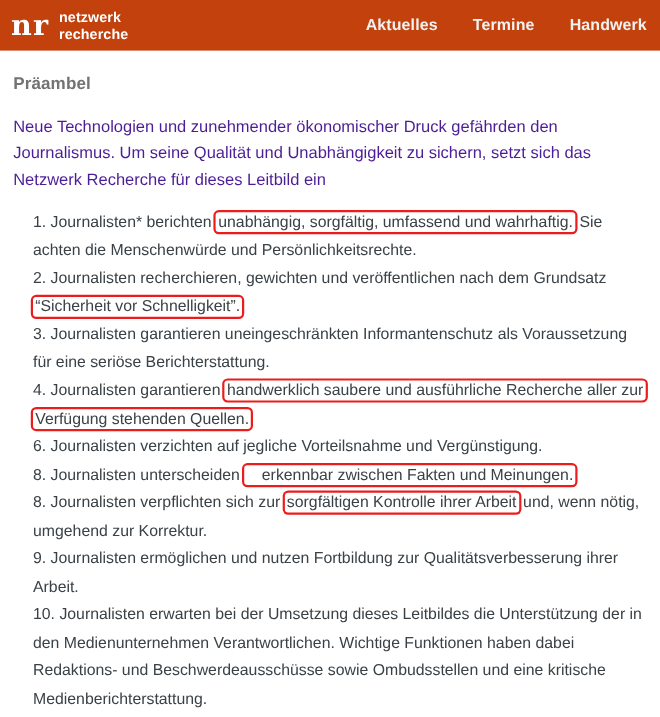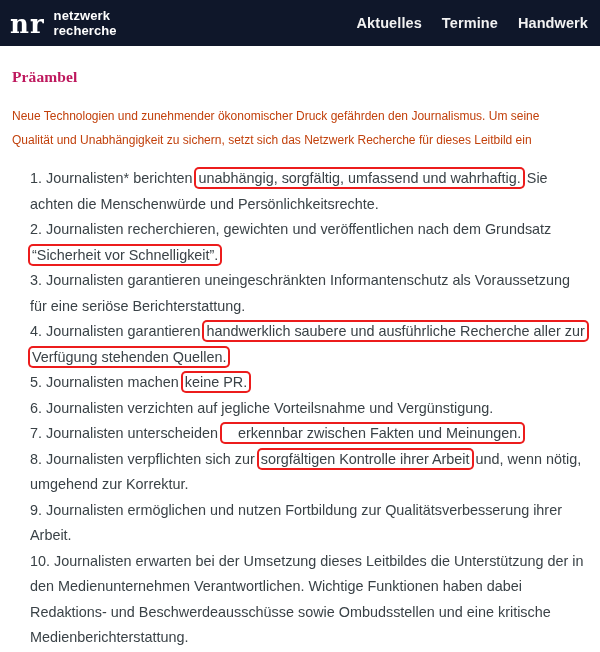--- a/index.html
+++ b/index.html
@@ -9,21 +9,21 @@
     width: 600px;
     height: 652px;
     background: #ffffff;
     font-family: "Liberation Sans", sans-serif;
   }
 
   
   #site-header {
     width: 600px;
     height: 46px;
-    background: #0f172a;
+    background: #c2410c;
     display: flex;
     align-items: center;
     padding: 0 12px 0 10px;
   }
   #brand {
     display: flex;
     align-items: center;
     gap: 9px;
   }
   #brand-mark {
@@ -41,47 +41,46 @@
     font-size: 13px;
     line-height: 15px;
     font-weight: 600;
     letter-spacing: .1px;
   }
   #brand-words span { display: block; }
   #site-nav {
     margin-left: auto;
     display: flex;
     align-items: center;
-    gap: 20px;
+    gap: 32px;
   }
   .nav-link {
     color: #f2f2f2;
     font-size: 14.5px;
     font-weight: 600;
     text-decoration: none;
     letter-spacing: .1px;
     white-space: nowrap;
   }
 
   
   #main {
     padding: 16px 12px 0 12px;
   }
   #page-title {
     font-size: 15.5px;
     font-weight: bold;
-    color: #be185d;
+    color: #737373;
     margin: 6px 0 18px 0;
     letter-spacing: .1px;
-    font-family: Liberation Serif, serif;
   }
   #intro {
-    font-size: 12px;
+    font-size: 15px;
     line-height: 24px;
-    color: #c2410c;
+    color: #4c1d95;
     margin: 0 0 14px 0;
     max-width: 560px;
   }
 
   #principles {
     margin: 0 0 0 18px;
     font-size: 14.4px;
     line-height: 25.5px;
     color: #3a4247;
     max-width: 556px;
@@ -118,21 +117,20 @@
 </header>
 
 <main id="main">
   <h1 id="page-title">Präambel</h1>
   <p id="intro">Neue Technologien und zunehmender ökonomischer Druck gefährden den Journalismus. Um seine Qualität und Unabhängigkeit zu sichern, setzt sich das Netzwerk Recherche für dieses Leitbild ein</p>
   <div id="principles">
       <div class="principle"><span>1. Journalisten* berichten </span><span class="hl" style="box-shadow: rgb(236, 28, 28) 0px 0px 0px 2px; margin-top: 42px;">unabhängig, sorgfältig, umfassend und wahrhaftig.</span><span> Sie achten die Menschenwürde und Persönlichkeitsrechte.</span></div>
       <div class="principle"><span>2. Journalisten recherchieren, gewichten und veröffentlichen nach dem Grundsatz </span><span class="hl" style="box-shadow: rgb(236, 28, 28) 0px 0px 0px 2px;">“Sicherheit vor Schnelligkeit”.</span></div>
       <div class="principle"><span>3. Journalisten garantieren uneingeschränkten Informantenschutz als Voraussetzung für eine seriöse Berichterstattung.</span></div>
       <div class="principle"><span>4. Journalisten garantieren </span><span class="hl" style="box-shadow: rgb(236, 28, 28) 0px 0px 0px 2px;">handwerklich saubere und ausführliche Recherche aller zur Verfügung stehenden Quellen.</span></div>
-      <div class="principle"><span>5. Journalisten machen </span><span class="hl" style="box-shadow: rgb(236, 28, 28) 0px 0px 0px 2px;">keine PR.</span></div>
       <div class="principle"><span>6. Journalisten verzichten auf jegliche Vorteilsnahme und Vergünstigung.</span></div>
-      <div class="principle"><span>7. Journalisten unterscheiden </span><span class="hl" style="box-shadow: rgb(236, 28, 28) 0px 0px 0px 2px; padding-left: 16px;">erkennbar zwischen Fakten und Meinungen.</span></div>
+      <div class="principle"><span>8. Journalisten unterscheiden </span><span class="hl" style="box-shadow: rgb(236, 28, 28) 0px 0px 0px 2px; padding-left: 16px;">erkennbar zwischen Fakten und Meinungen.</span></div>
       <div class="principle"><span>8. Journalisten verpflichten sich zur </span><span class="hl" style="box-shadow: rgb(236, 28, 28) 0px 0px 0px 2px;">sorgfältigen Kontrolle ihrer Arbeit</span><span> und, wenn nötig, umgehend zur Korrektur.</span></div>
       <div class="principle"><span>9. Journalisten ermöglichen und nutzen Fortbildung zur Qualitätsverbesserung ihrer Arbeit.</span></div>
       <div class="principle"><span>10. Journalisten erwarten bei der Umsetzung dieses Leitbildes die Unterstützung der in den Medienunternehmen Verantwortlichen. Wichtige Funktionen haben dabei Redaktions- und Beschwerdeausschüsse sowie Ombudsstellen und eine kritische Medienberichterstattung.</span></div>
     </div>
 
 </main>
 
 </body></html>

